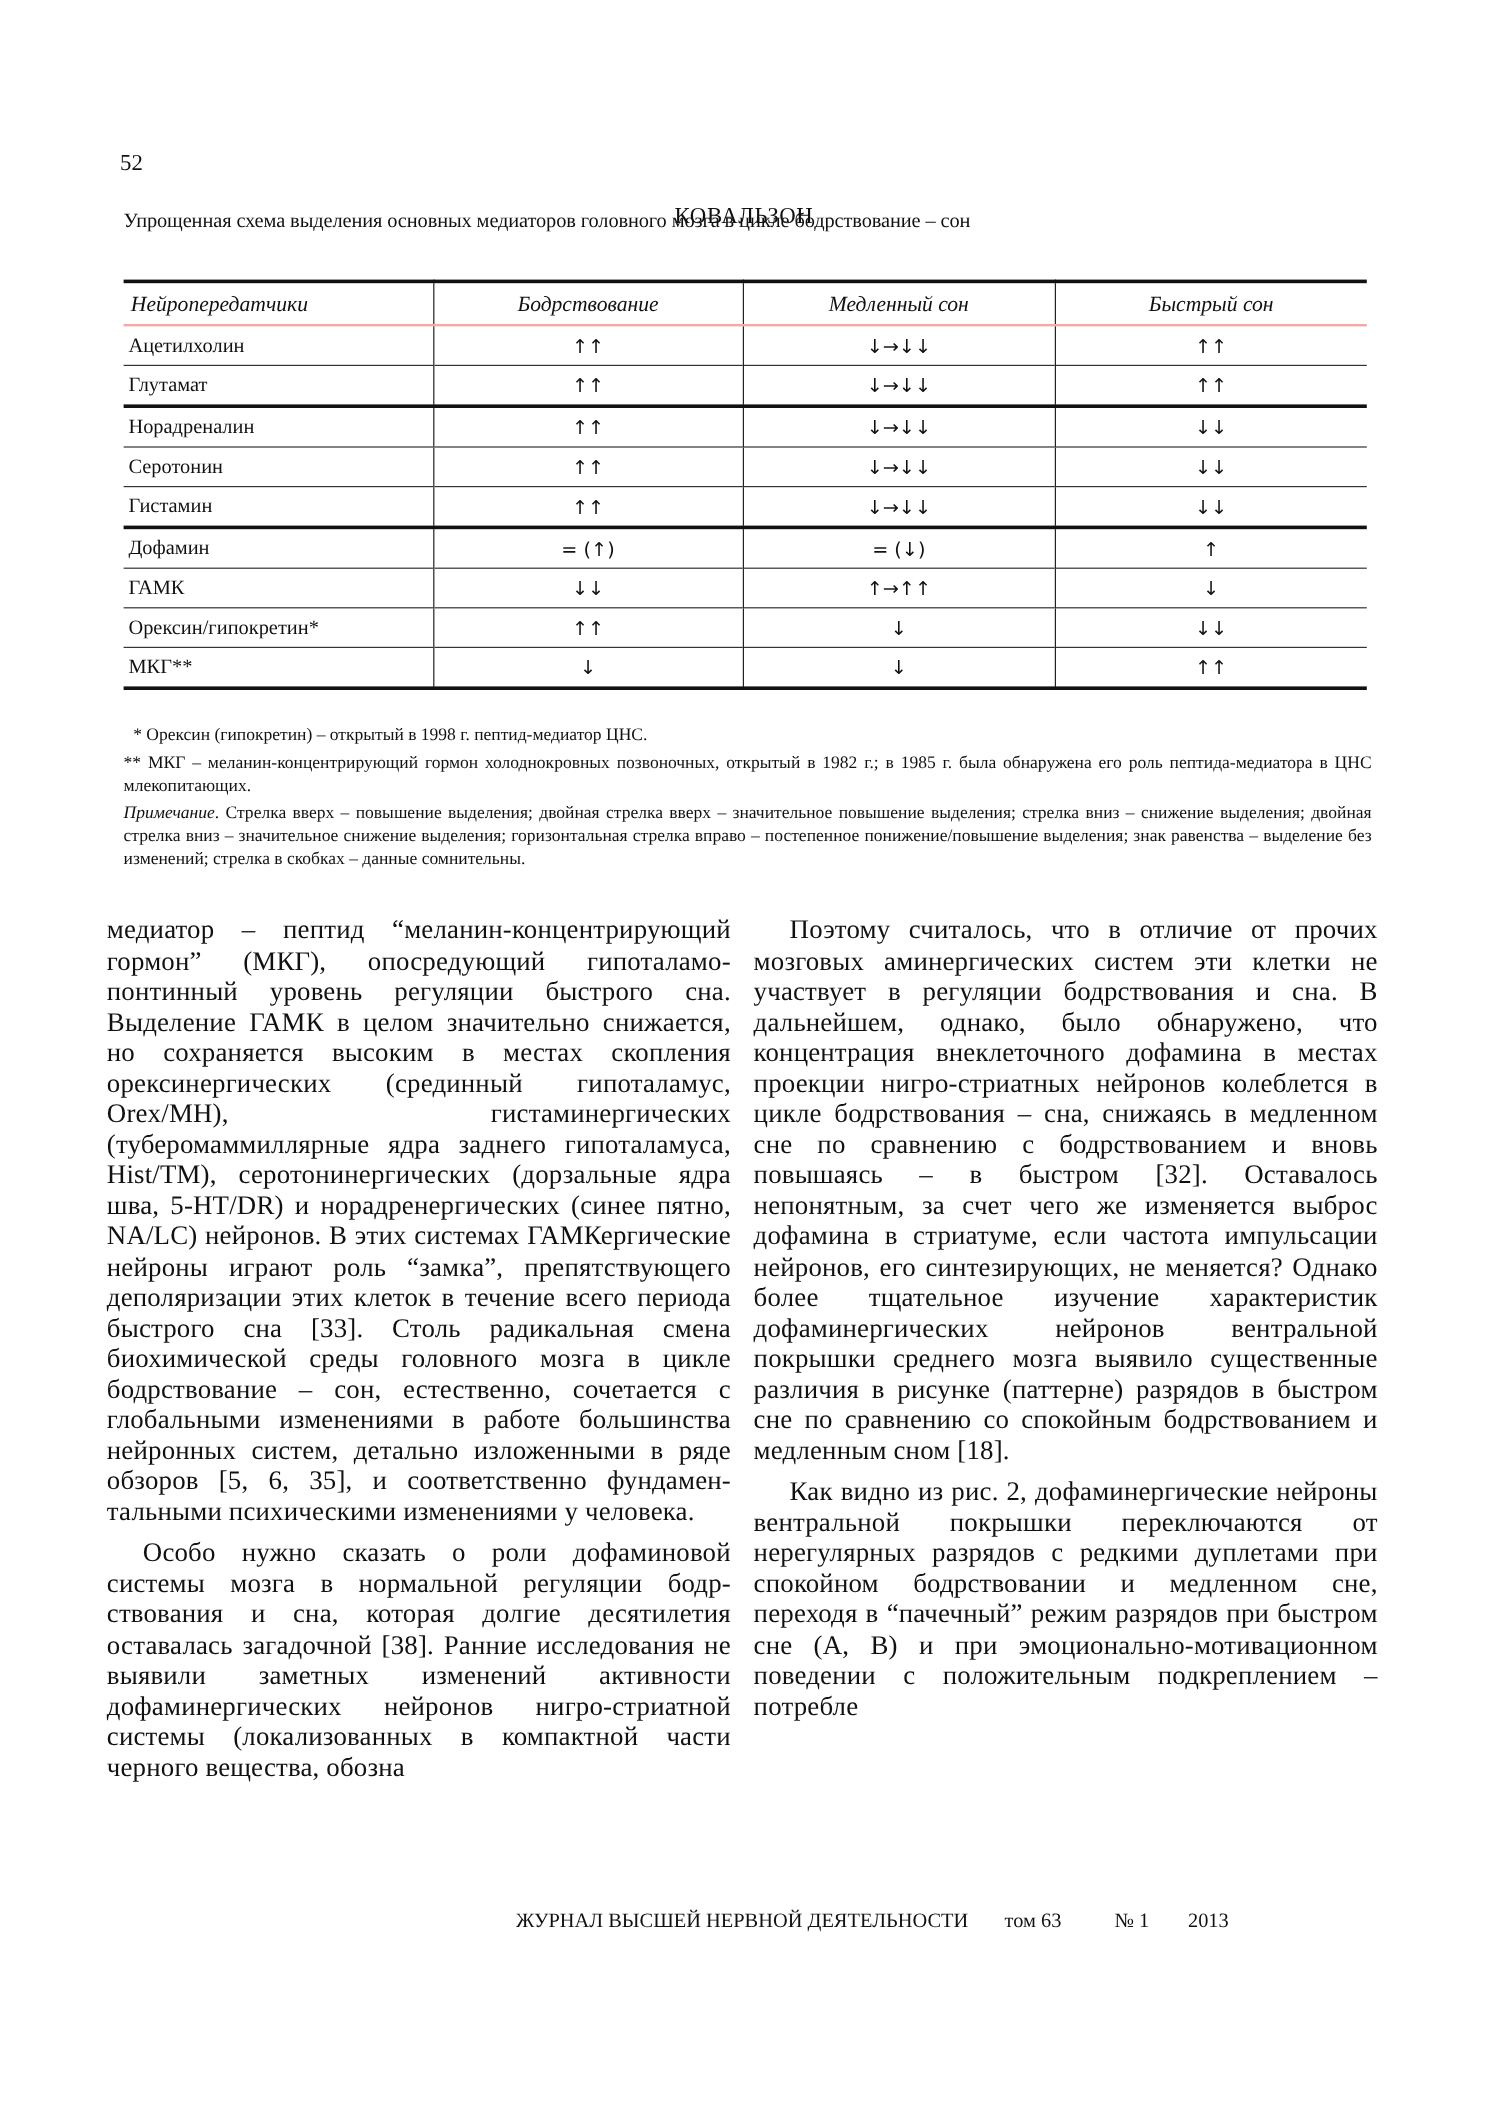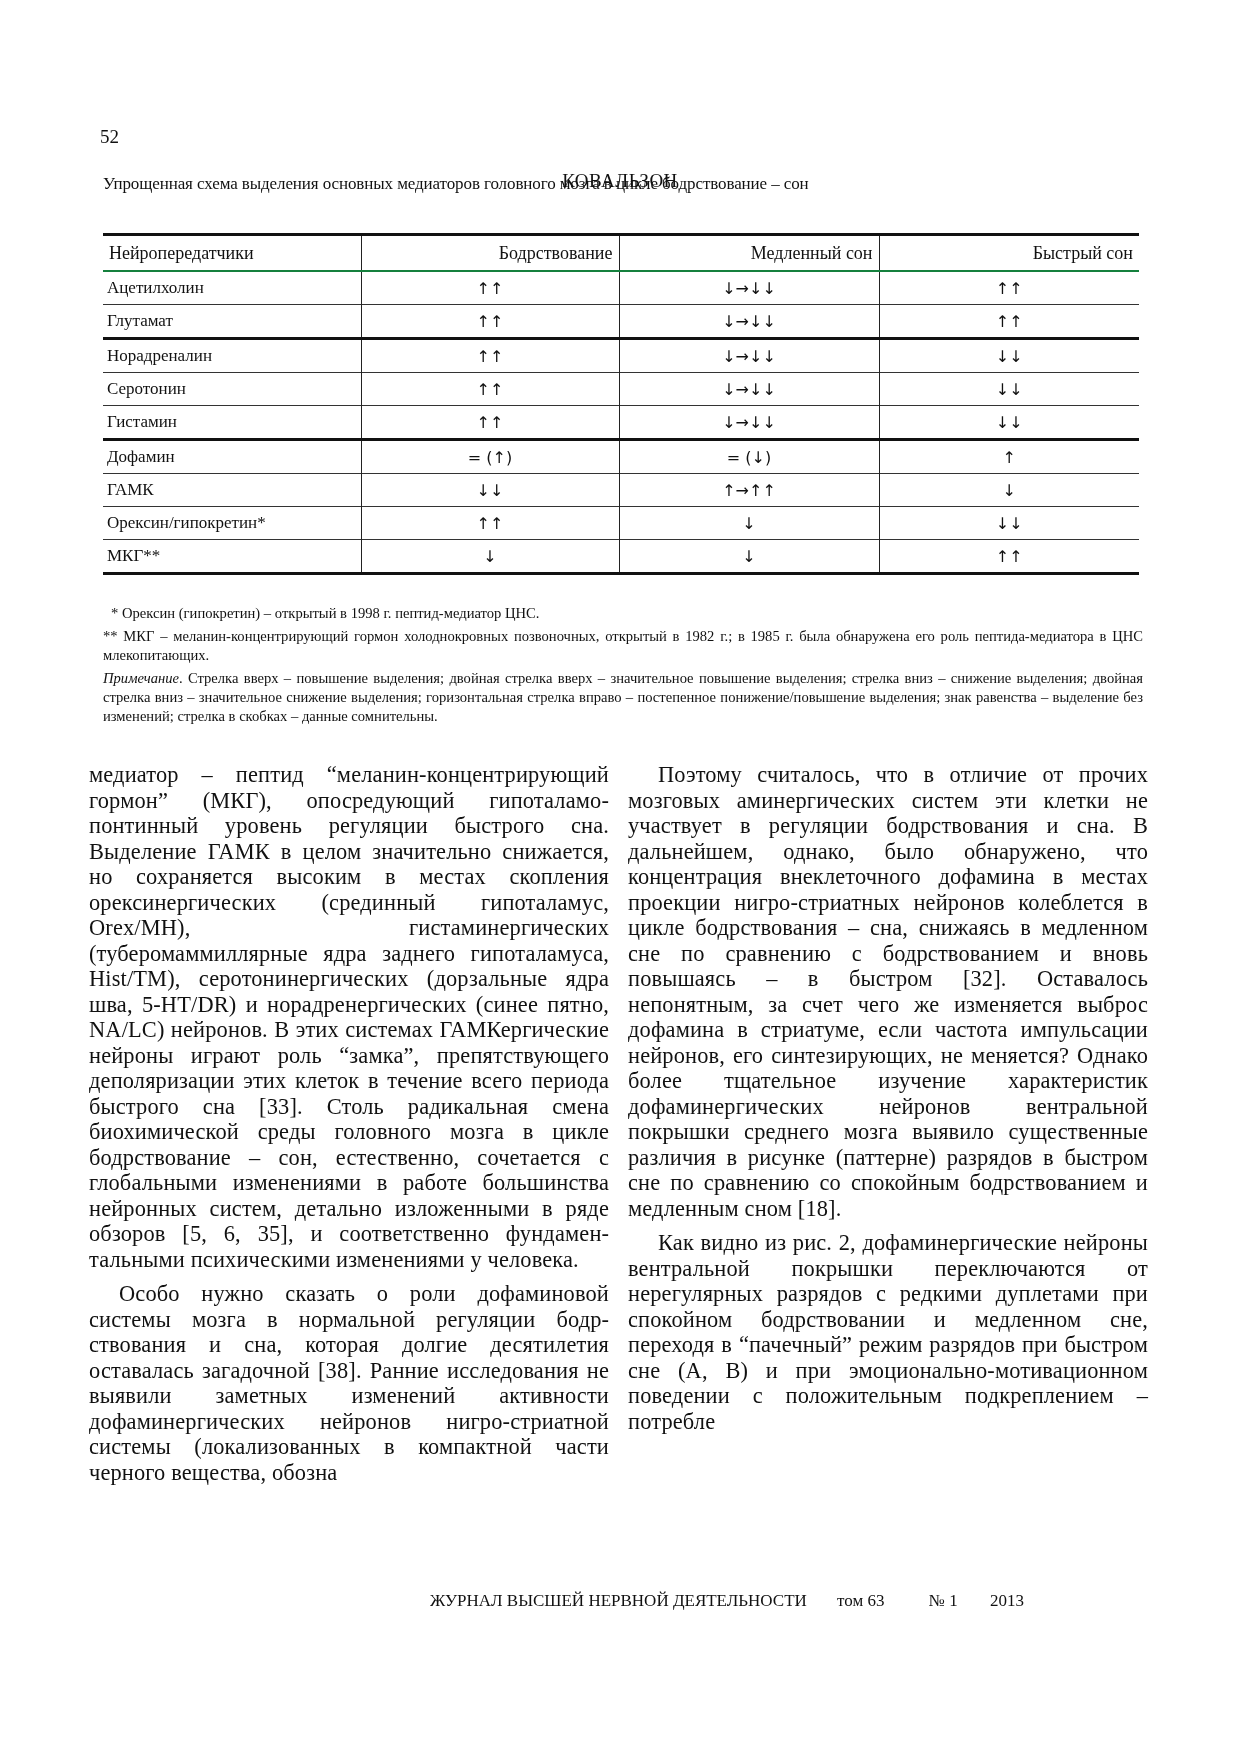--- a/index.html
+++ b/index.html
@@ -21,24 +21,24 @@
     .table-caption div { white-space: nowrap; }
 
     table.mediators {
       position: absolute; top: 233px; left: 103px; width: 1036px;
       border-collapse: collapse; font-size: 17px;
     }
     table.mediators th, table.mediators td {
       border-left: 1px solid #222; height: 32px; padding: 0 6px; font-weight: normal;
     }
     table.mediators th:first-child, table.mediators td:first-child { border-left: none; text-align: left; }
-    table.mediators th { text-align: right; height: 34px; font-size: 18px; }
+    table.mediators th { text-align: center; height: 34px; font-size: 18px; }
     table.mediators td { text-align: center; font-family: "DejaVu Sans", sans-serif; font-size: 16px; }
     table.mediators td.name { font-family: "Liberation Serif", "DejaVu Serif", serif; font-size: 17px; padding-left: 4px; }
-    table.mediators thead tr { border-top: 3px solid #111; border-bottom: 2px solid #15803d; }
+    table.mediators thead tr { border-top: 3px solid #111; border-bottom: 2px solid #fca5a5; font-style: italic; }
     table.mediators tbody tr { border-bottom: 1px solid #333; }
     table.mediators tbody tr.group-end { border-bottom: 3px solid #111; }
     table.mediators tbody tr:last-child { border-bottom: 3px solid #111; }
     table.mediators col.c0 { width: 258px; }
     table.mediators col.c1 { width: 258px; }
     table.mediators col.c2 { width: 260px; }
     table.mediators col.c3 { width: 260px; }
 
     .footnotes {
       position: absolute; top: 575px; left: 103px; width: 1040px;

